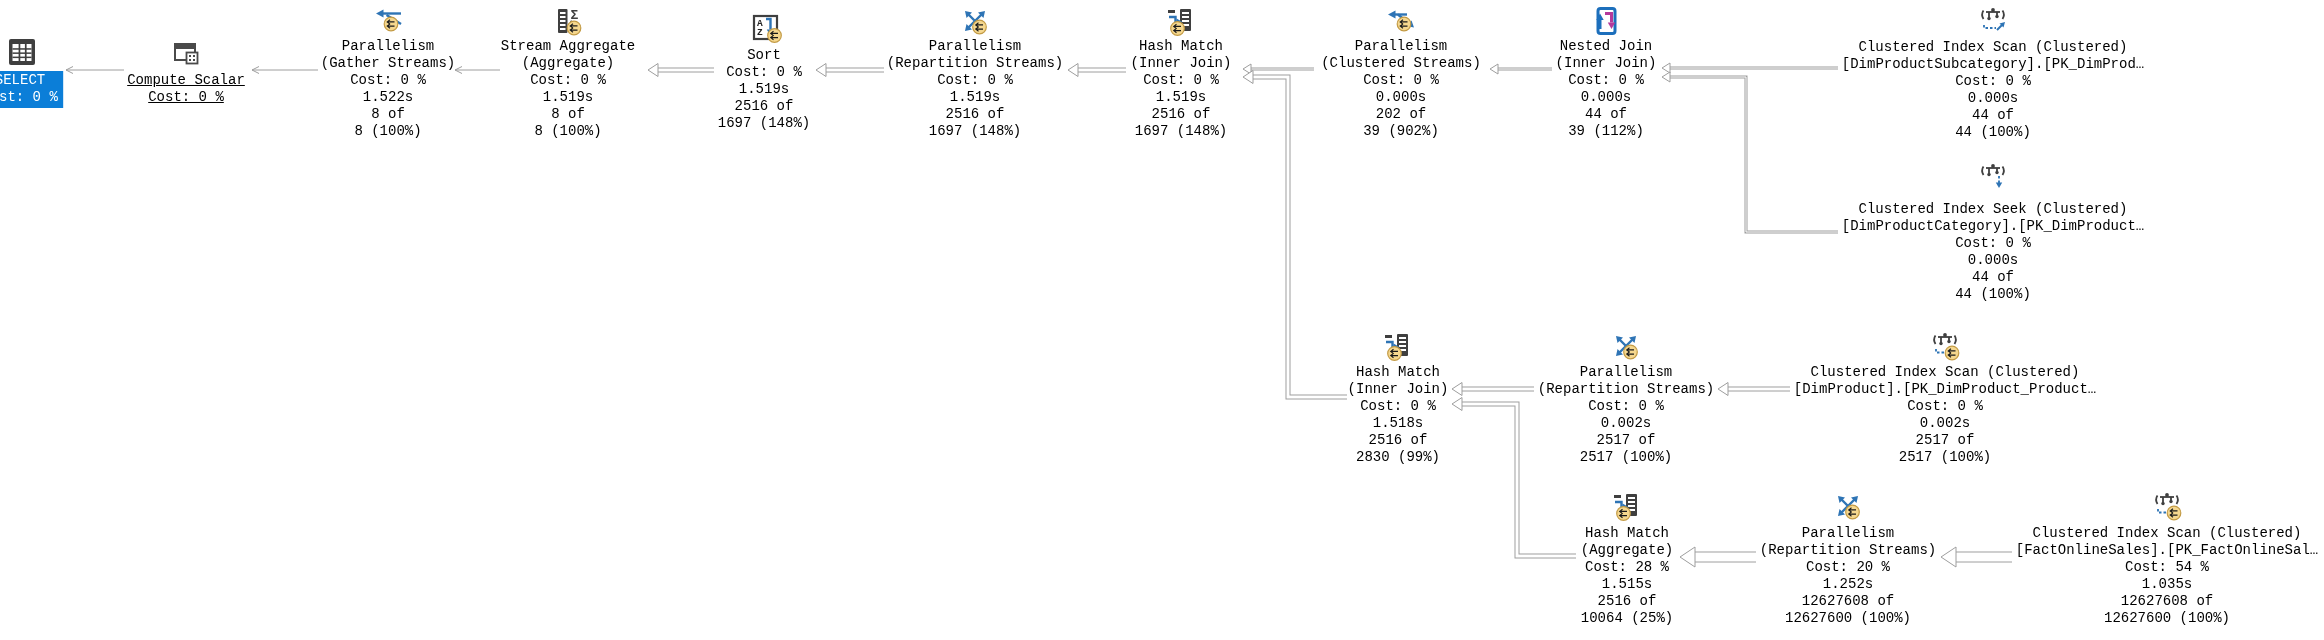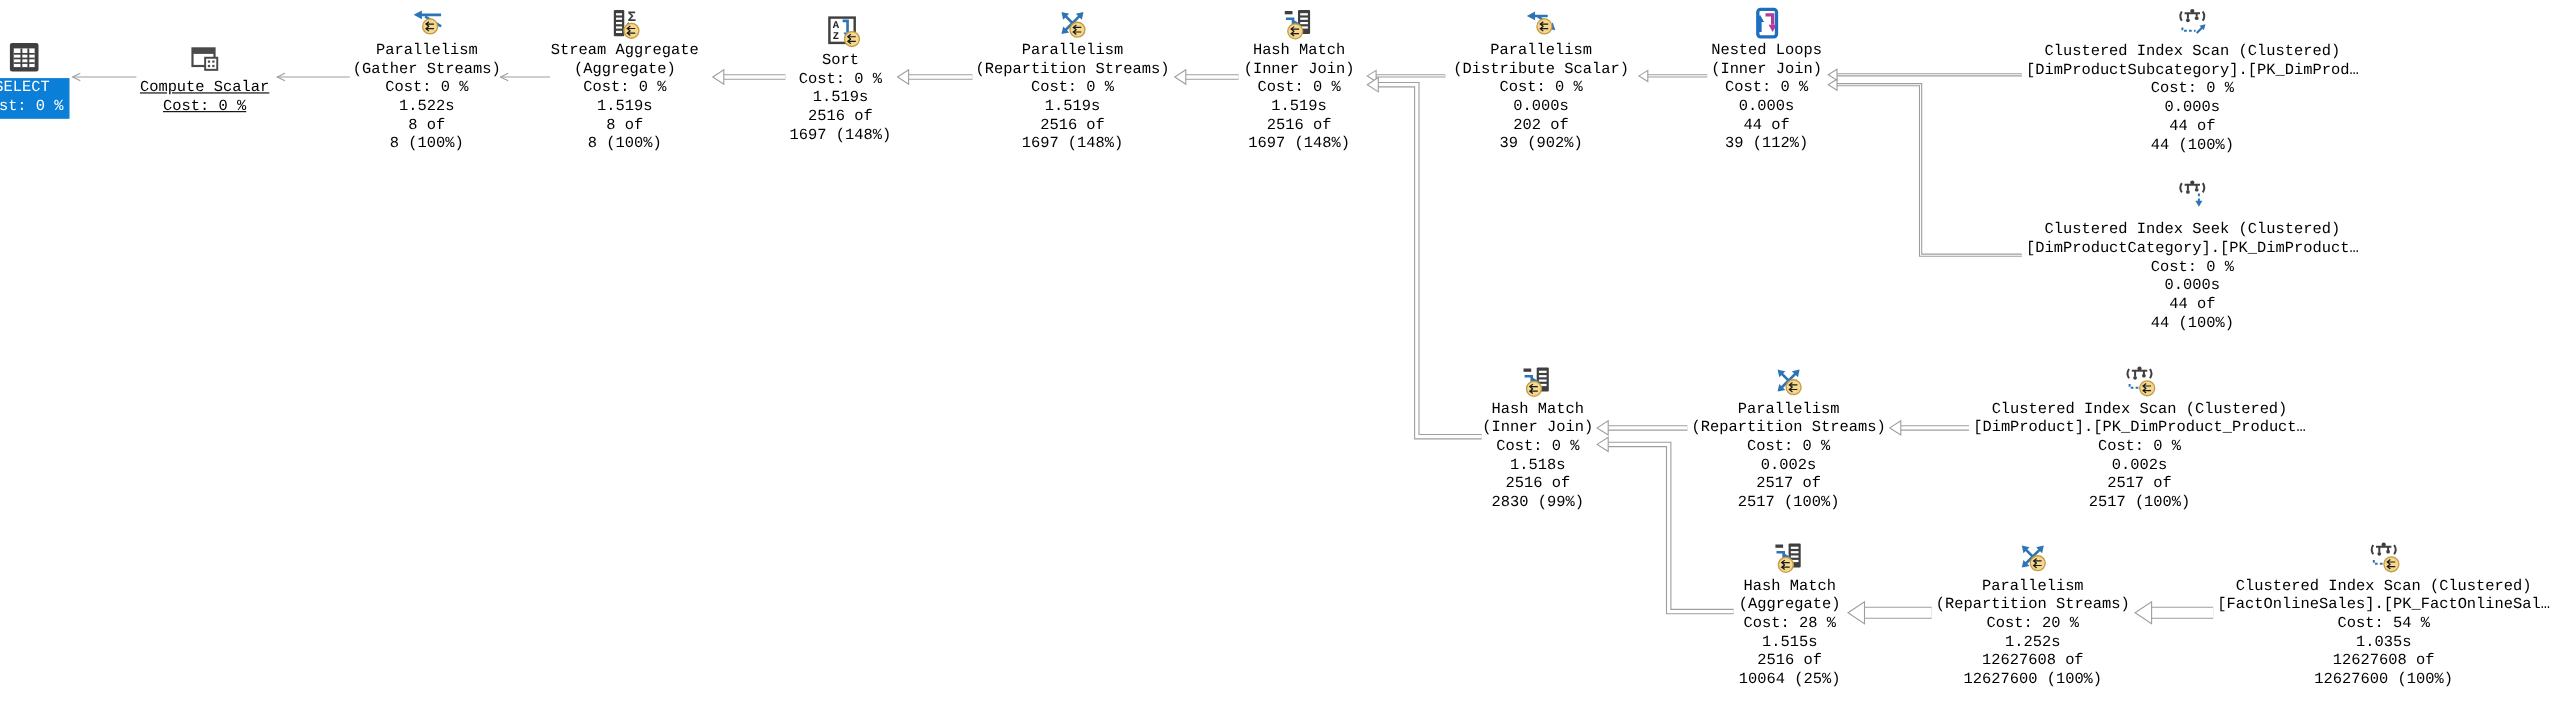--- a/index.html
+++ b/index.html
@@ -232,31 +232,31 @@
           <path d="M8,9.5 H22" stroke="#2e74b5" stroke-width="2.4" fill="none"></path>
           <polygon points="3,9.5 10.5,5.5 10.5,13.5" fill="#2e74b5"></polygon>
           <path d="M13,9.5 L25,19.5" stroke="#2e74b5" stroke-width="2.4" fill="none"></path>
           <polygon points="29,22.5 21.5,21 26.5,15.5" fill="#2e74b5"></polygon>
           <g transform="translate(19,19)">
             <circle r="6.8" fill="#f5d78e" stroke="#c39b45" stroke-width="1.2"></circle>
             <path d="M3.5,-2.1 H-3.4 M-1,-4.3 L-3.8,-2.1 L-1,0.1" stroke="#1a1a1a" stroke-width="1.1" fill="none"></path>
             <path d="M3.5,2.1 H-3.4 M-1,-0.1 L-3.8,2.1 L-1,4.3" stroke="#1a1a1a" stroke-width="1.1" fill="none"></path>
           </g>
         </svg></div>
-      <div class="node-text" style="left: 170px; top: 35px;"><span class="node-line">Parallelism</span><span class="node-line">(Distribute Scalar)</span><span class="node-line">Cost: 0 %</span><span class="node-line">0.000s</span><span class="node-line">202 of</span><span class="node-line">39 (902%)</span></div>
+      <div class="node-text" style="left: 170px; top: 35px;"><span class="node-line">Parallelism</span><span class="node-line">(Clustered Streams)</span><span class="node-line">Cost: 0 %</span><span class="node-line">0.000s</span><span class="node-line">202 of</span><span class="node-line">39 (902%)</span></div>
     </div>
     <div class="plan-node" style="left: 1436px; top: 3px; width: 340px; height: 143px;">
       <div class="node-icon" style="left: 154px; top: 2px;"><svg viewBox="0 0 32 32" width="32" height="32" xmlns="http://www.w3.org/2000/svg">
           <rect x="8" y="3.5" width="17" height="25" rx="2.5" fill="#fff" stroke="#1c6fbc" stroke-width="3"></rect>
           <path d="M15,8.5 h6.5 v9" stroke="#b53a9b" stroke-width="3" fill="none"></path>
           <polygon points="21.5,24 17.8,17.5 25.2,17.5" fill="#b53a9b"></polygon>
           <path d="M10,24 V14" stroke="#1c6fbc" stroke-width="3" fill="none"></path>
           <polygon points="10,8.5 6.3,15 13.7,15" fill="#1c6fbc"></polygon>
         </svg></div>
-      <div class="node-text" style="left: 170px; top: 35px;"><span class="node-line">Nested Loops</span><span class="node-line">(Inner Join)</span><span class="node-line">Cost: 0 %</span><span class="node-line">0.000s</span><span class="node-line">44 of</span><span class="node-line">39 (112%)</span></div>
+      <div class="node-text" style="left: 170px; top: 35px;"><span class="node-line">Nested Join</span><span class="node-line">(Inner Join)</span><span class="node-line">Cost: 0 %</span><span class="node-line">0.000s</span><span class="node-line">44 of</span><span class="node-line">39 (112%)</span></div>
     </div>
     <div class="plan-node" style="left: 1823px; top: 2px; width: 340px; height: 145px;">
       <div class="node-icon" style="left: 154px; top: 2px;"><svg viewBox="0 0 32 32" width="32" height="32" xmlns="http://www.w3.org/2000/svg">
           <g stroke="#3f3f3f" stroke-width="1.8" fill="none">
             <path d="M9,8 H23"></path>
             <path d="M12,8 V13"></path>
             <path d="M20,8 V11"></path>
             <path d="M6.5,6.5 q-2.8,4.2 0,8.4"></path>
             <path d="M25.5,6.5 q2.8,4.2 0,8.4"></path>
           </g>

